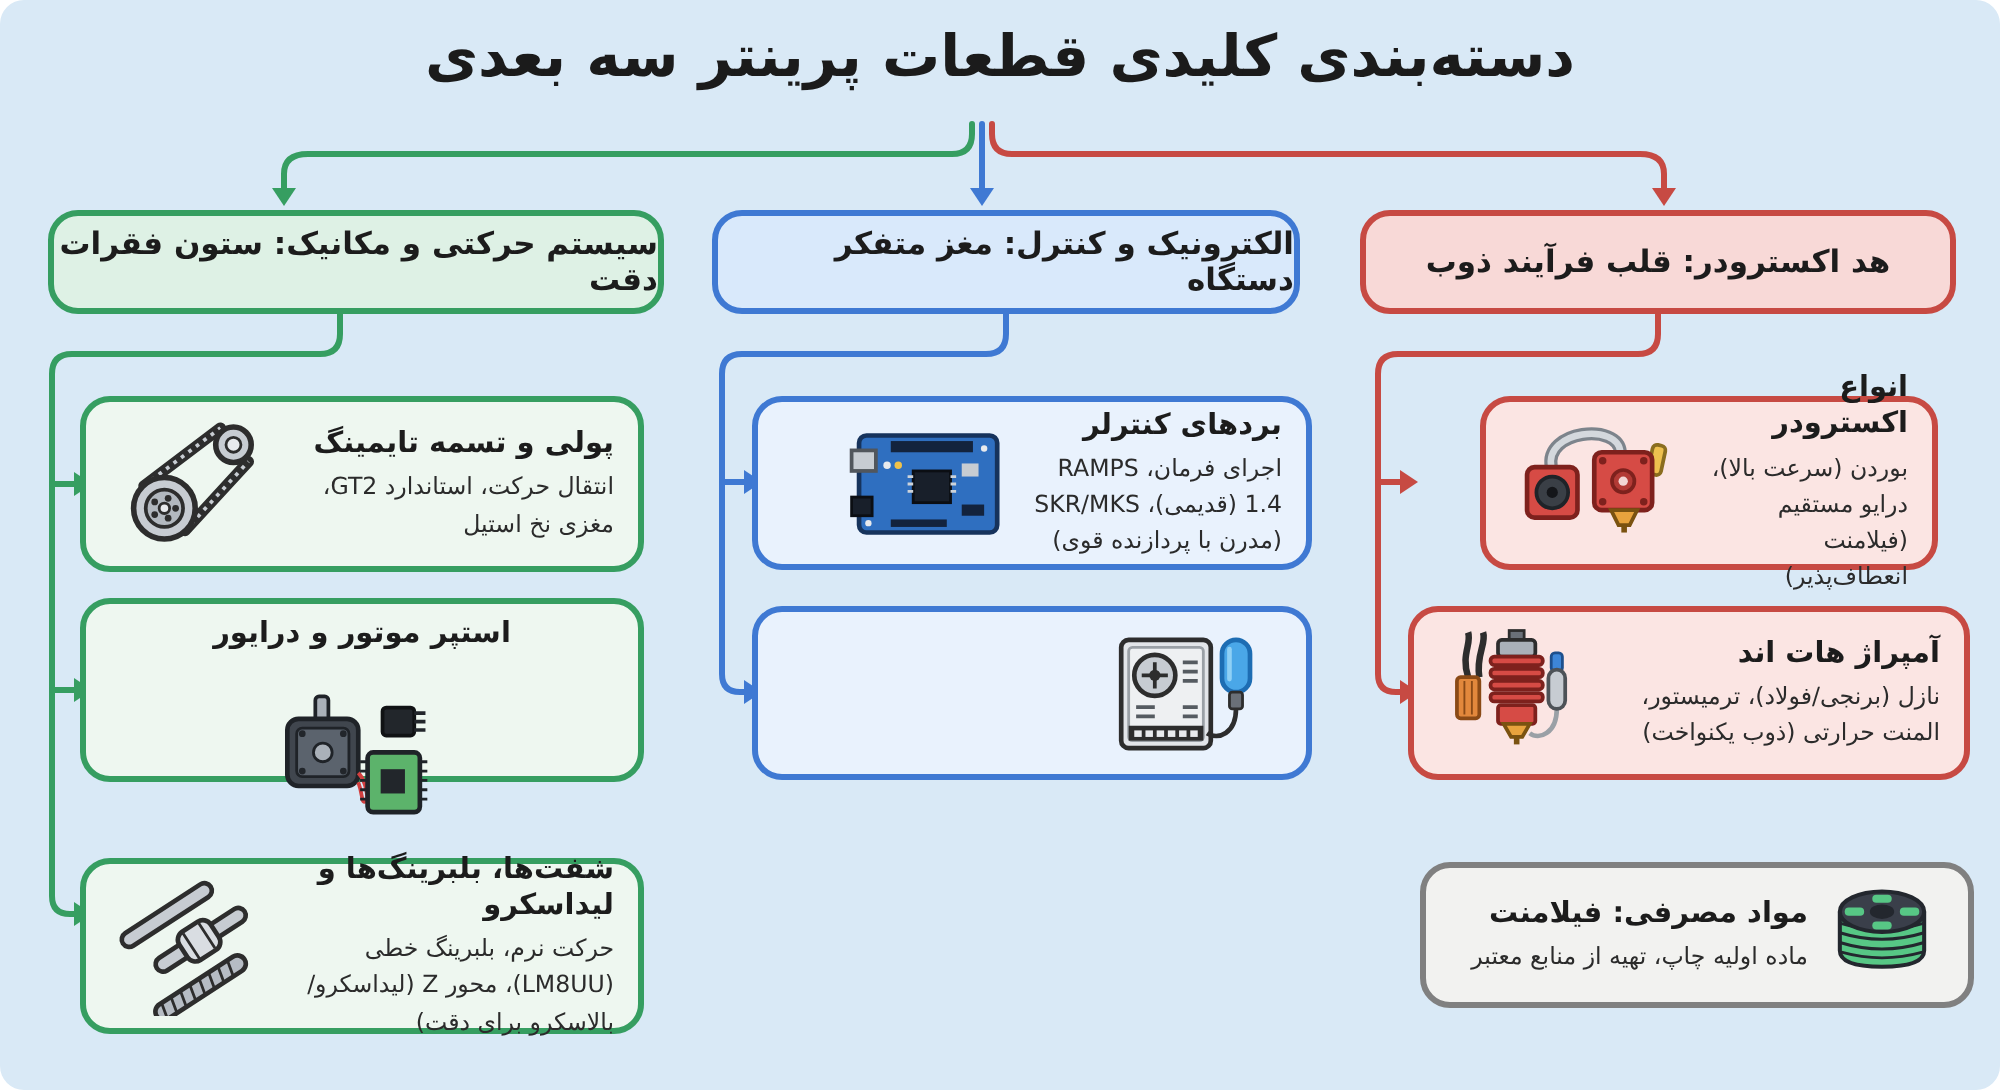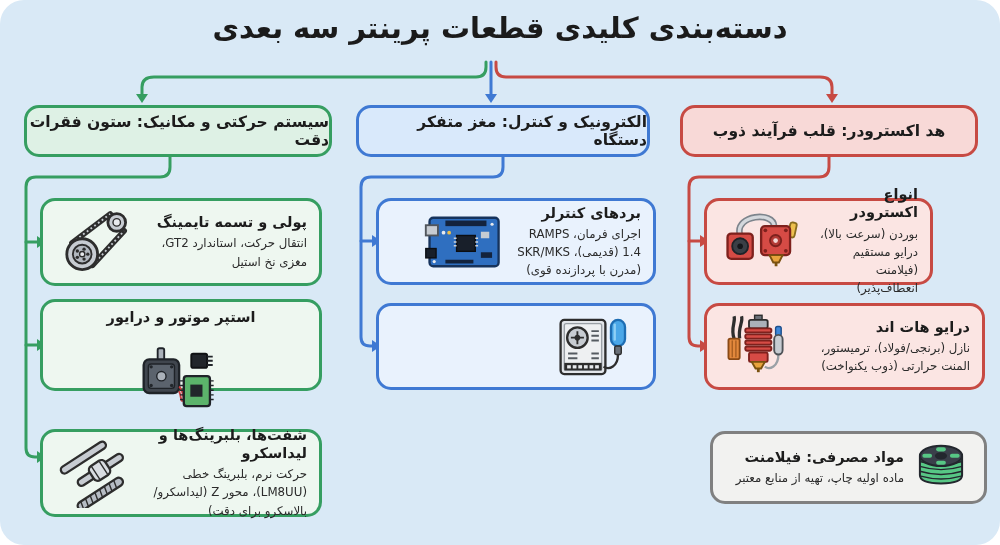--- a/index.html
+++ b/index.html
@@ -1,16 +1,16 @@
 <!DOCTYPE html>
 <html lang="fa"><head>
 <meta charset="utf-8">
 <style>
   html,body{margin:0;padding:0;background:#ffffff;font-family:"DejaVu Sans",sans-serif;}
-  #canvas{position:relative;width:1000px;height:545px;background:#d9e9f6;border-radius:24px;overflow:hidden;direction:rtl;}
+  #canvas{position:relative;width:1000px;height:545px;background:#d9e9f6;border-radius:12px;overflow:hidden;direction:rtl;}
   .main-title{position:absolute;top:11px;left:0;width:100%;text-align:center;font-size:29px;font-weight:bold;color:#1b1b1b;letter-spacing:0;}
   svg.connectors{position:absolute;left:0;top:0;width:1000px;height:545px;pointer-events:none;}
   .st-green{stroke:#369e61;} .fl-green{fill:#369e61;}
   .st-blue{stroke:#3f79d3;}  .fl-blue{fill:#3f79d3;}
   .st-red{stroke:#c74a43;}   .fl-red{fill:#c74a43;}
   .conn{fill:none;stroke-width:3;stroke-linecap:round;stroke-linejoin:round;}
   .hdr{position:absolute;height:52px;border-radius:15px;display:flex;align-items:center;justify-content:center;
        font-weight:bold;font-size:15.5px;color:#1c1c1c;border:3px solid;box-sizing:border-box;background:#fff;}
   .hdr.green{left:24px;top:105px;width:308px;background:#def1e5;border-color:#369e61;}
   .hdr.blue {left:356px;top:105px;width:294px;background:#d9e9fb;border-color:#3f79d3;}
@@ -24,21 +24,21 @@
   .card .txt{flex:1;text-align:right;min-width:0;}
   .card .t{font-size:14.5px;font-weight:bold;color:#1c1c1c;margin-bottom:3px;line-height:1.25;}
   .card .d{font-size:11.8px;color:#2b2b2b;line-height:1.55;font-weight:500;}
   .card .ic{width:88px;flex:0 0 88px;display:flex;align-items:center;justify-content:center;}
   .card .ic svg{width:84px;height:70px;}
   .c-l1{left:40px;top:198px;width:282px;height:88px;}
   .c-l2{left:40px;top:299px;width:282px;height:92px;flex-direction:column;}
   .c-l3{left:40px;top:429px;width:282px;height:88px;}
   .c-m1{left:376px;top:198px;width:280px;height:87px;padding-left:42px;}
   .c-m2{left:376px;top:303px;width:280px;height:87px;}
-  .c-r1{left:704px;top:198px;width:229px;height:87px;}
+  .c-r1{left:740px;top:198px;width:229px;height:87px;}
   .c-r2{left:704px;top:303px;width:281px;height:87px;}
   .c-f {left:710px;top:431px;width:277px;height:73px;}
   .c-f .ic{width:62px;flex:0 0 62px;}
   .c-f .ic svg{width:60px;height:54px;}
 </style>
 </head>
 <body>
 
 <div id="canvas">
 
@@ -218,21 +218,21 @@
         <circle cx="47.5" cy="46.5" r="2" fill="#7e211d"></circle>
           <circle cx="69.5" cy="46.5" r="2" fill="#7e211d"></circle>
         <polygon points="52,51 66,51 62,59 56,59" fill="#e8a33d" stroke="#7a5210" stroke-width="2"></polygon>
         <rect x="57.5" y="59" width="3" height="4" fill="#7a5210"></rect>
       </svg>
     </span>
   </div>
 
   <div class="card red c-r2">
     <div class="txt">
-      <div class="t">درایو هات اند</div>
+      <div class="t">آمپراژ هات اند</div>
       <div class="d">نازل (برنجی/فولاد)، ترمیستور، المنت حرارتی (ذوب یکنواخت)</div>
     </div>
     <span class="ic">
       <svg viewBox="0 0 90 74">
         <path d="M14,28 C10,16 16,10 14,4 M20,28 C18,16 24,10 22,4" stroke="#2d2d2d" stroke-width="3.5" fill="none"></path>
         <rect x="8" y="28" width="12" height="22" rx="2" fill="#e2883c" stroke="#8a4a16" stroke-width="2"></rect>
         <path d="M12,30 v18 M16,30 v18" stroke="#8a4a16" stroke-width="1"></path>
         <rect x="36" y="3" width="8" height="7" fill="#6a7078" stroke="#2d2d2d" stroke-width="1.5"></rect>
         <rect x="30" y="8" width="20" height="9" rx="2" fill="#aab1b9" stroke="#2d2d2d" stroke-width="2"></rect>
         <rect x="26" y="17" width="28" height="4.5" rx="2" fill="#d64b45" stroke="#7e211d" stroke-width="2"></rect>

